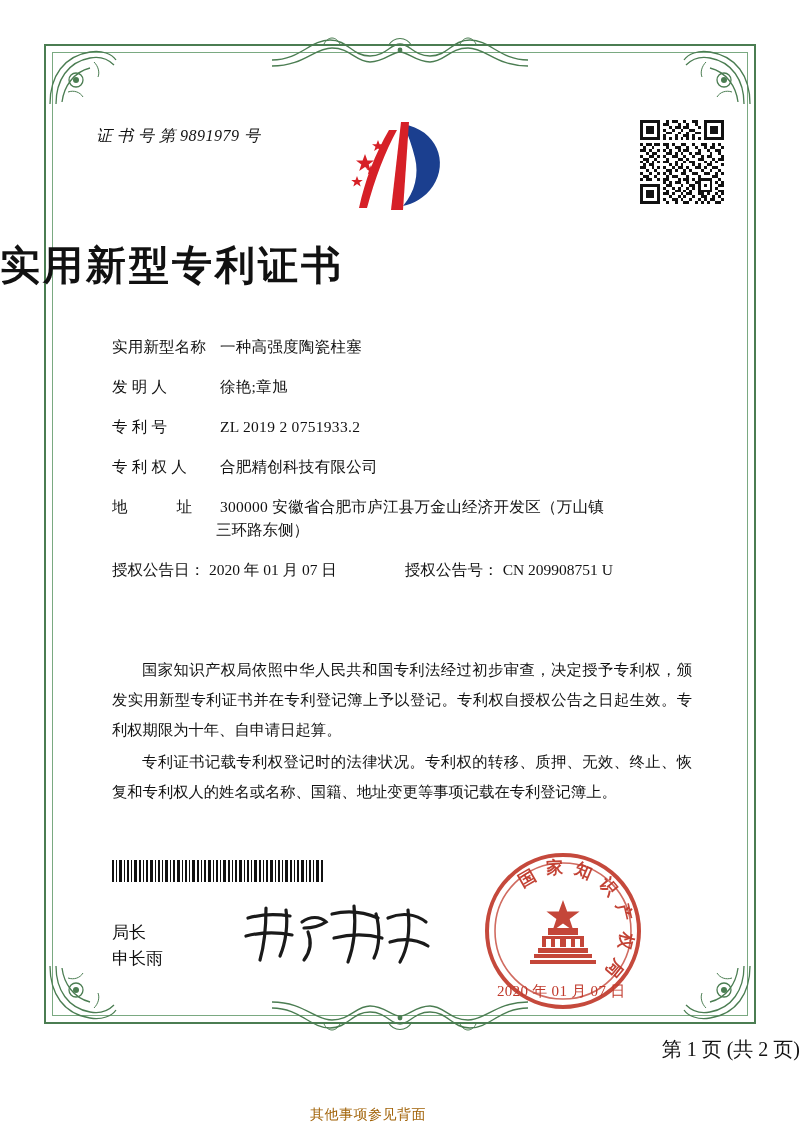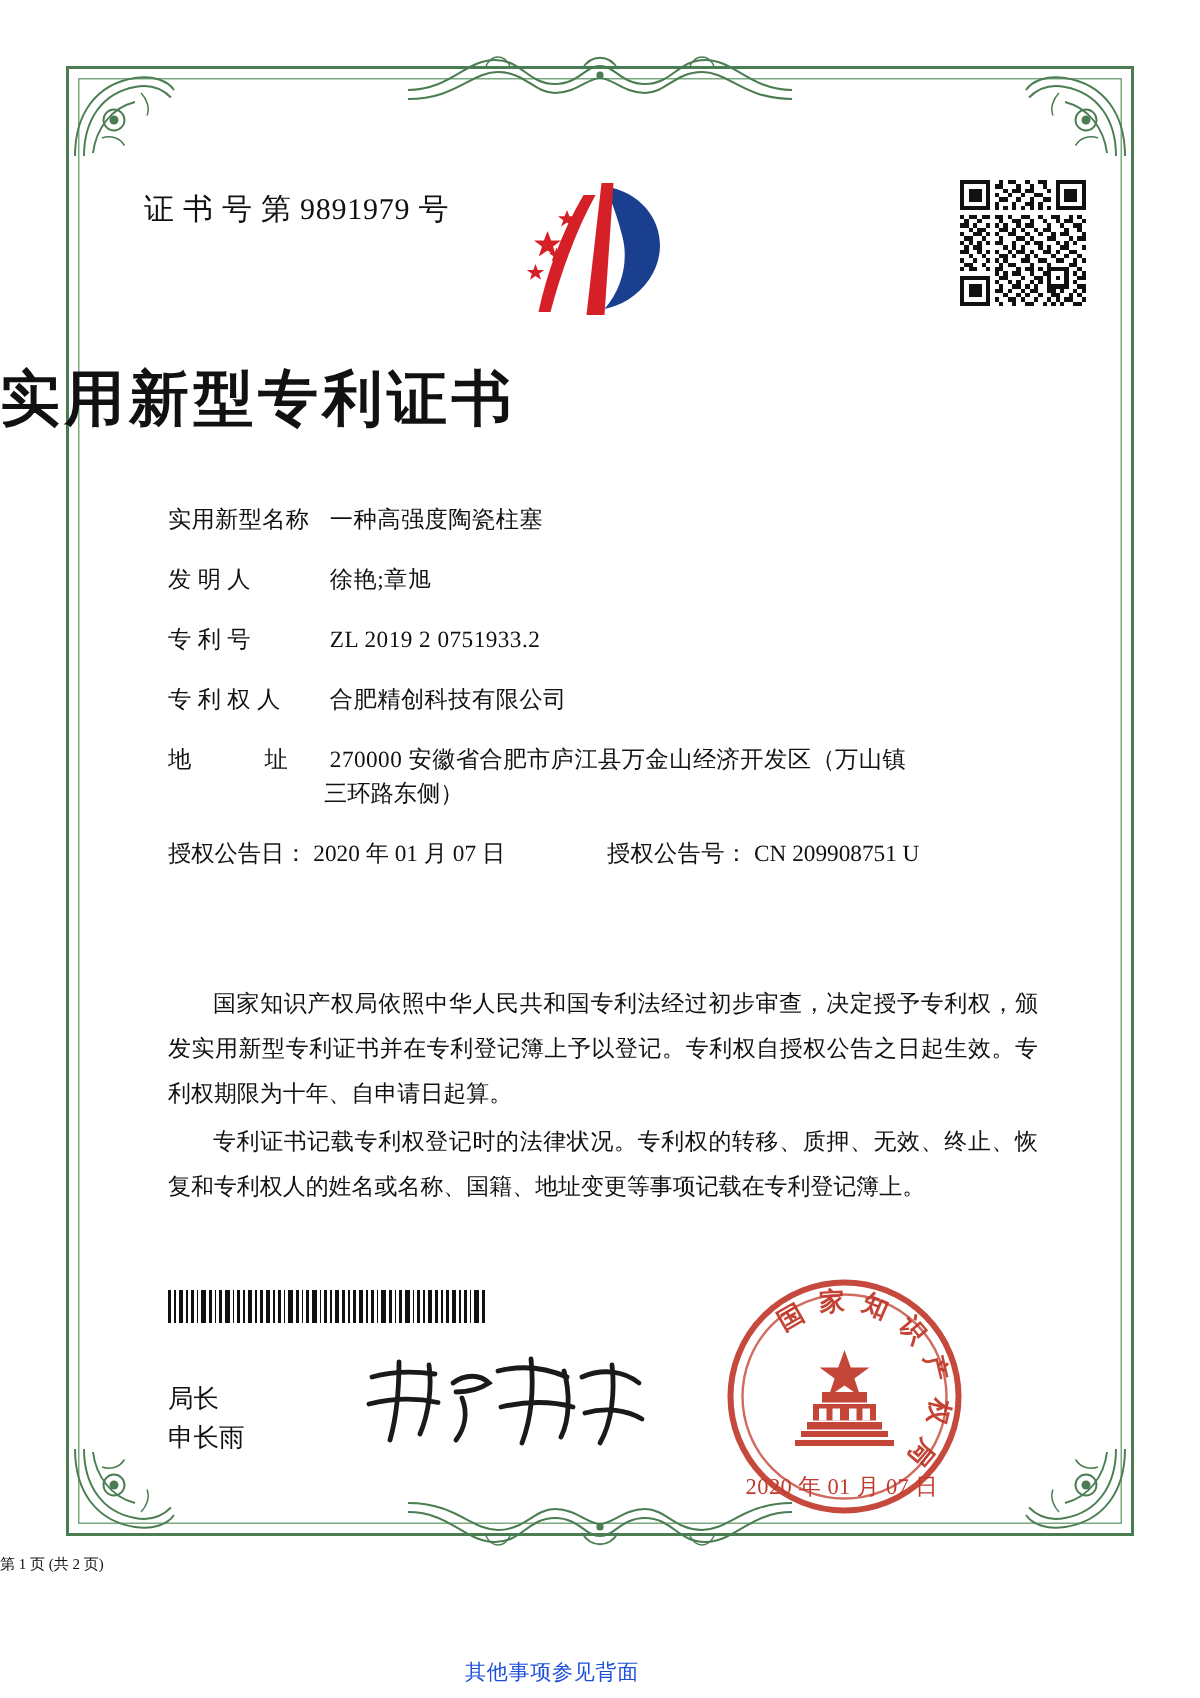--- a/index.html
+++ b/index.html
@@ -64,24 +64,25 @@
     width: 260px; height: 42px;
     color: #4b7d52;
     transform: scaleY(-1);
   }
   .bottomflourish svg { display:block; width:100%; height:100%; }
 
   
   .cert-no {
     position: absolute;
     left: 96px; top: 126px;
-    font-size: 20px;
+    font-size: 16px;
     letter-spacing: 0.5px;
     font-family: "Liberation Serif", serif;
     white-space: nowrap;
+    font-style: italic;
   }
 
   .logo {
     position: absolute;
     left: 345px; top: 118px;
     width: 110px; height: 100px;
   }
   .logo svg { display:block; width:100%; height:100%; }
 
   .qr {
@@ -190,30 +191,30 @@
     color: #c0392b;
     letter-spacing: 0.3px;
     white-space: nowrap;
   }
 
   
   .page-num {
     position: absolute;
     left: 0; top: 1036px;
     width: 800px;
-    text-align: left;
-    font-size: 10px;
+    text-align: right;
+    font-size: 20px;
   }
   .footnote {
     position: absolute;
     left: 0; top: 1106px;
     width: 736px;
     text-align: center;
     font-size: 14px;
-    color: #1d4ed8;
+    color: #a16207;
     letter-spacing: 0.5px;
   }
 </style>
 </head>
 <body>
 
 <div class="page">
 
   <div class="border-outer"></div>
   <div class="border-inner"></div>
@@ -584,21 +585,21 @@
     </div>
 
 
     <div class="frow">
       <span class="flabel">专 利 权 人</span>
       <span class="fvalue">合肥精创科技有限公司</span>
     </div>
 
     <div class="frow">
       <span class="flabel sp3">地 址</span>
-      <span class="fvalue">270000 安徽省合肥市庐江县万金山经济开发区（万山镇</span>
+      <span class="fvalue">300000 安徽省合肥市庐江县万金山经济开发区（万山镇</span>
       <span class="addr-second">三环路东侧）</span>
     </div>
 
     <div class="frow">
       <span>授权公告日：</span>
       <span>2020 年 01 月 07 日</span>
       <span class="inline-pair">
         <span class="k">授权公告号：</span>
         <span>CN 209908751 U</span>
       </span>

